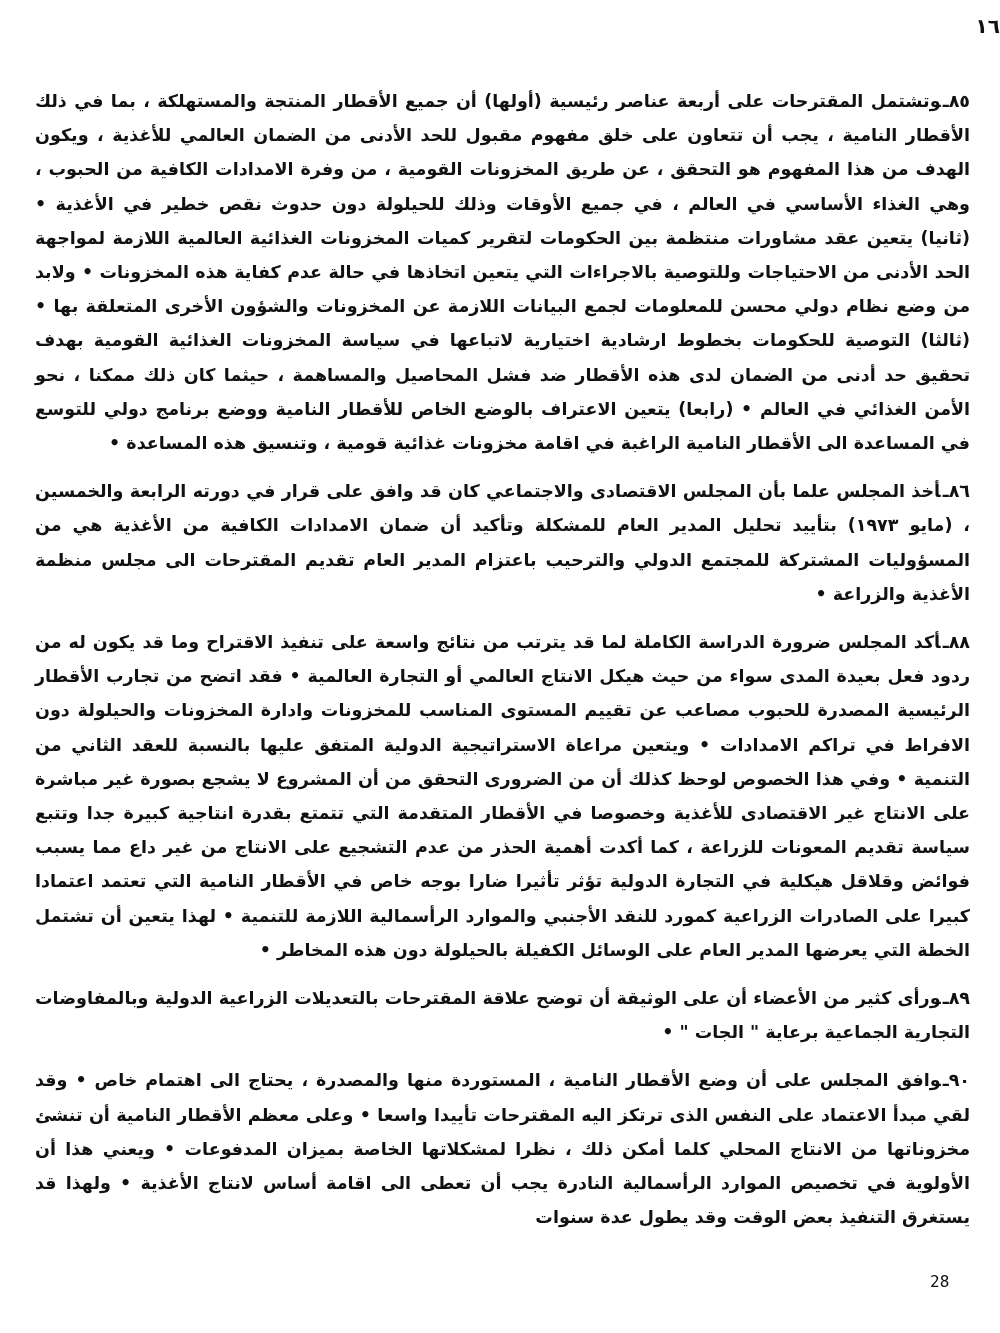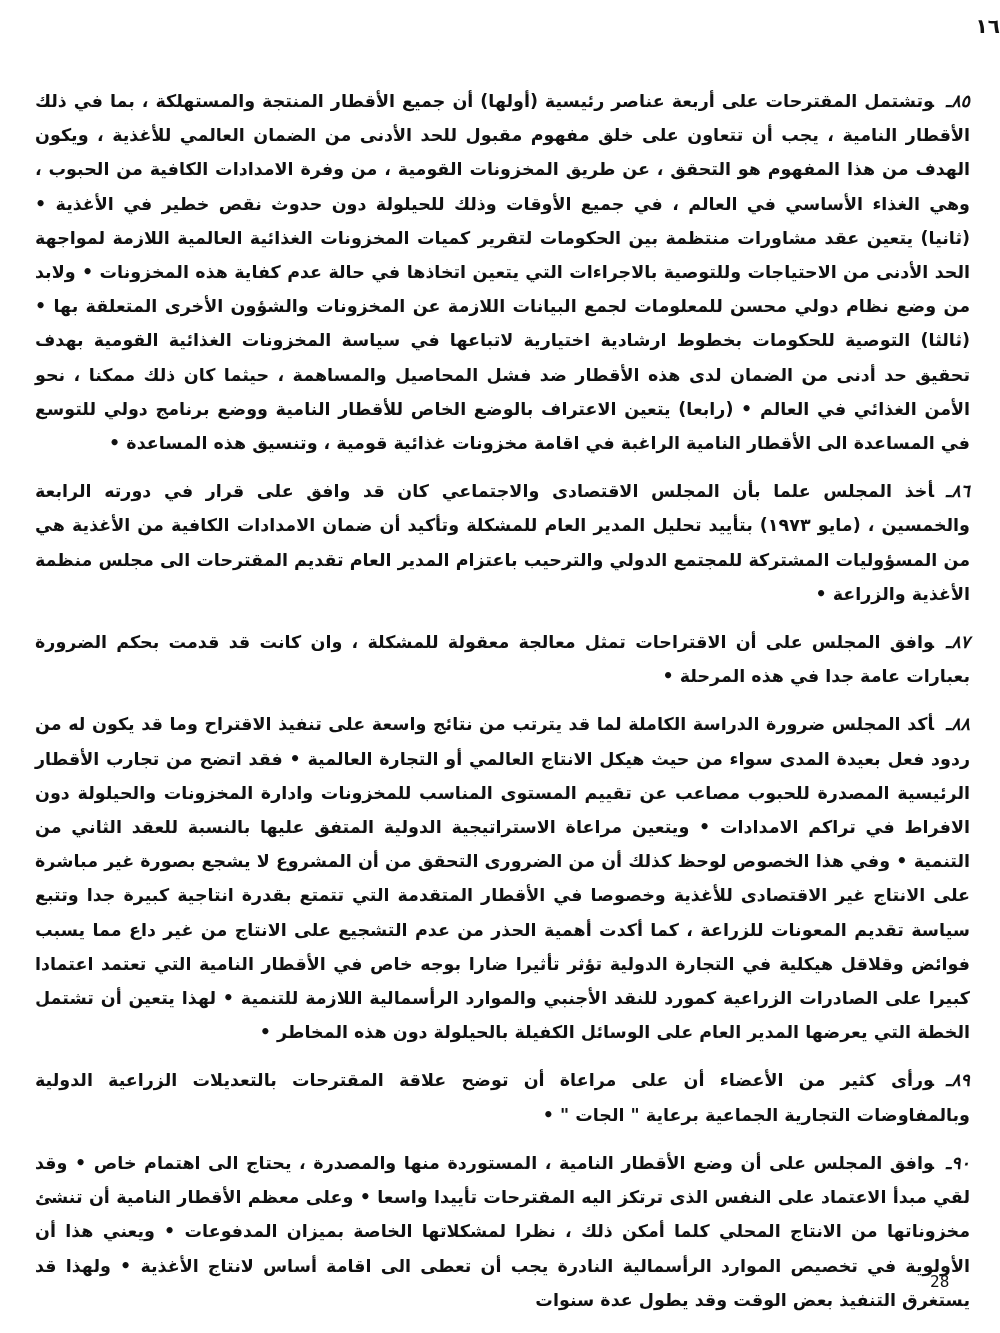--- a/index.html
+++ b/index.html
@@ -3,31 +3,30 @@
 <meta charset="utf-8">
 <style>
   html, body { margin: 0; padding: 0; background: #ffffff; }
   body { width: 1000px; height: 1333px; position: relative; overflow: hidden;
          font-family: "DejaVu Sans", sans-serif; color: #111; }
   .page-number-top { position: absolute; top: 14px; left: 0; width: 1000px; text-align: right;
          font-size: 20px; font-weight: bold; }
   .content { position: absolute; top: 84px; left: 35px; width: 935px; direction: rtl; }
   .para { font-size: 17.5px; line-height: 34.2px; text-align: justify; text-align-last: right;
           margin: 0 0 14px 0; font-weight: bold; }
-  .para .num { margin-left: 12px; font-style: italic; }
+  .para .num { margin-left: 2px; }
   .page-number-bottom { position: absolute; top: 1272px; left: 930px; font-size: 16px;
           font-family: "DejaVu Sans Mono", monospace; }
 </style>
 </head>
 <body>
 
 <div class="page-number-top">١٦</div>
 
 <div class="content">
   <p class="para"><span class="num">٨٥ـ</span><span>وتشتمل المقترحات على أربعة عناصر رئيسية (أولها) أن جميع الأقطار المنتجة والمستهلكة ، بما في ذلك الأقطار النامية ، يجب أن تتعاون على خلق مفهوم مقبول للحد الأدنى من الضمان العالمي للأغذية ، ويكون الهدف من هذا المفهوم هو التحقق ، عن طريق المخزونات القومية ، من وفرة الامدادات الكافية من الحبوب ، وهي الغذاء الأساسي في العالم ، في جميع الأوقات وذلك للحيلولة دون حدوث نقص خطير في الأغذية • (ثانيا) يتعين عقد مشاورات منتظمة بين الحكومات لتقرير كميات المخزونات الغذائية العالمية اللازمة لمواجهة الحد الأدنى من الاحتياجات وللتوصية بالاجراءات التي يتعين اتخاذها في حالة عدم كفاية هذه المخزونات • ولابد من وضع نظام دولي محسن للمعلومات لجمع البيانات اللازمة عن المخزونات والشؤون الأخرى المتعلقة بها • (ثالثا) التوصية للحكومات بخطوط ارشادية اختيارية لاتباعها في سياسة المخزونات الغذائية القومية بهدف تحقيق حد أدنى من الضمان لدى هذه الأقطار ضد فشل المحاصيل والمساهمة ، حيثما كان ذلك ممكنا ، نحو الأمن الغذائي في العالم • (رابعا) يتعين الاعتراف بالوضع الخاص للأقطار النامية ووضع برنامج دولي للتوسع في المساعدة الى الأقطار النامية الراغبة في اقامة مخزونات غذائية قومية ، وتنسيق هذه المساعدة •</span></p>
   <p class="para"><span class="num">٨٦ـ</span><span>أخذ المجلس علما بأن المجلس الاقتصادى والاجتماعي كان قد وافق على قرار في دورته الرابعة والخمسين ، (مايو ١٩٧٣) بتأييد تحليل المدير العام للمشكلة وتأكيد أن ضمان الامدادات الكافية من الأغذية هي من المسؤوليات المشتركة للمجتمع الدولي والترحيب باعتزام المدير العام تقديم المقترحات الى مجلس منظمة الأغذية والزراعة •</span></p>
-  <p class="para"><span class="num">٨٧ـ</span><span>وافق المجلس على أن الاقتراحات تمثل معالجة معقولة للمشكلة ، وان كانت قد قدمت بحكم الضرورة بعبارات عامة جدا في هذه المرحلة •</span></p>
   <p class="para"><span class="num">٨٨ـ</span><span>أكد المجلس ضرورة الدراسة الكاملة لما قد يترتب من نتائج واسعة على تنفيذ الاقتراح وما قد يكون له من ردود فعل بعيدة المدى سواء من حيث هيكل الانتاج العالمي أو التجارة العالمية • فقد اتضح من تجارب الأقطار الرئيسية المصدرة للحبوب مصاعب عن تقييم المستوى المناسب للمخزونات وادارة المخزونات والحيلولة دون الافراط في تراكم الامدادات • ويتعين مراعاة الاستراتيجية الدولية المتفق عليها بالنسبة للعقد الثاني من التنمية • وفي هذا الخصوص لوحظ كذلك أن من الضرورى التحقق من أن المشروع لا يشجع بصورة غير مباشرة على الانتاج غير الاقتصادى للأغذية وخصوصا في الأقطار المتقدمة التي تتمتع بقدرة انتاجية كبيرة جدا وتتبع سياسة تقديم المعونات للزراعة ، كما أكدت أهمية الحذر من عدم التشجيع على الانتاج من غير داع مما يسبب فوائض وقلاقل هيكلية في التجارة الدولية تؤثر تأثيرا ضارا بوجه خاص في الأقطار النامية التي تعتمد اعتمادا كبيرا على الصادرات الزراعية كمورد للنقد الأجنبي والموارد الرأسمالية اللازمة للتنمية • لهذا يتعين أن تشتمل الخطة التي يعرضها المدير العام على الوسائل الكفيلة بالحيلولة دون هذه المخاطر •</span></p>
-  <p class="para"><span class="num">٨٩ـ</span><span>ورأى كثير من الأعضاء أن على مراعاة أن توضح علاقة المقترحات بالتعديلات الزراعية الدولية وبالمفاوضات التجارية الجماعية برعاية " الجات " •</span></p>
+  <p class="para"><span class="num">٨٩ـ</span><span>ورأى كثير من الأعضاء أن على الوثيقة أن توضح علاقة المقترحات بالتعديلات الزراعية الدولية وبالمفاوضات التجارية الجماعية برعاية " الجات " •</span></p>
   <p class="para"><span class="num">٩٠ـ</span><span>وافق المجلس على أن وضع الأقطار النامية ، المستوردة منها والمصدرة ، يحتاج الى اهتمام خاص • وقد لقي مبدأ الاعتماد على النفس الذى ترتكز اليه المقترحات تأييدا واسعا • وعلى معظم الأقطار النامية أن تنشئ مخزوناتها من الانتاج المحلي كلما أمكن ذلك ، نظرا لمشكلاتها الخاصة بميزان المدفوعات • ويعني هذا أن الأولوية في تخصيص الموارد الرأسمالية النادرة يجب أن تعطى الى اقامة أساس لانتاج الأغذية • ولهذا قد يستغرق التنفيذ بعض الوقت وقد يطول عدة سنوات</span></p>
 </div>
 
 <div class="page-number-bottom">28</div>
 
 </body></html>

